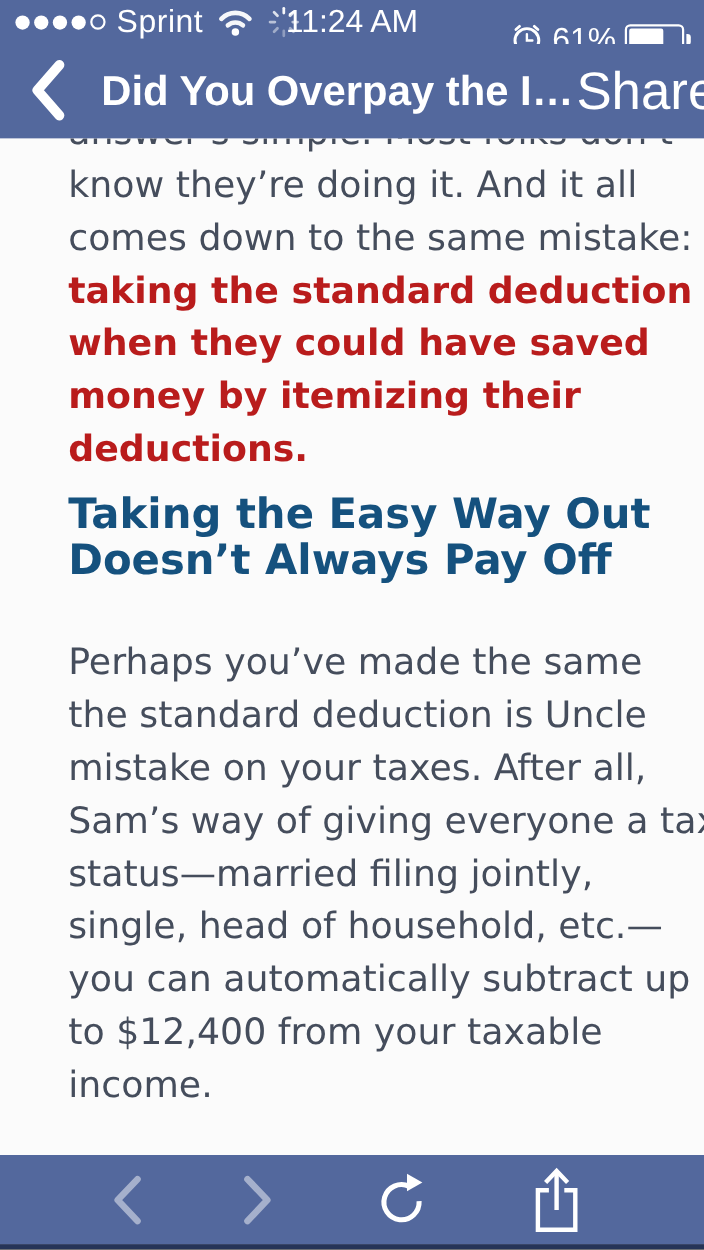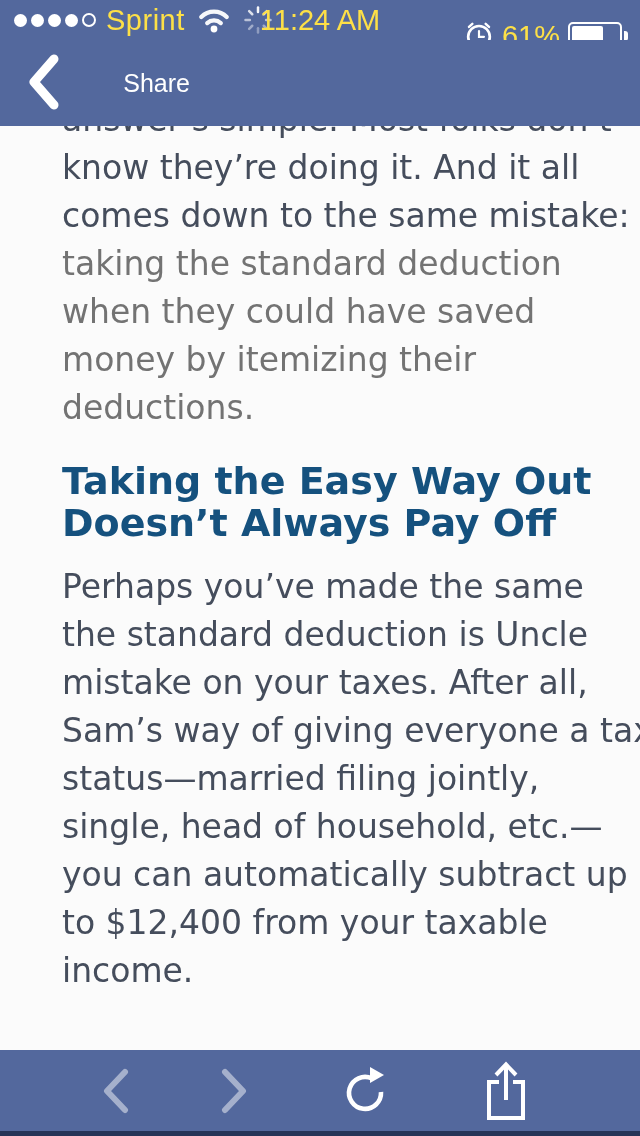--- a/index.html
+++ b/index.html
@@ -4,21 +4,21 @@
 <style>
   html,body{margin:0;padding:0;background:#222;}
   .phone{
     position:relative;width:640px;height:1136px;overflow:hidden;
     background:#fbfbfb;font-family:"Liberation Sans",sans-serif;
     -webkit-font-smoothing:antialiased;
   }
   
   .statusbar{
     position:absolute;top:0;left:0;width:640px;height:40px;
-    background:#53689d;color:#fde047;
+    background:#53689d;color:#ffffff;
   }
   .sb-left{position:absolute;left:14px;top:0;height:40px;display:flex;align-items:center;}
   .sb-dots{display:flex;align-items:center;gap:4px;margin-right:10px;}
   .dot{width:13px;height:13px;border-radius:50%;}
   .dot.filled{background:#fff;}
   .dot.empty{border:2px solid #fff;width:10px;height:10px;background:transparent;}
   .sb-carrier{font-size:29px;font-weight:400;letter-spacing:.5px;}
   .sb-icon{margin-left:12px;display:flex;align-items:center;}
   .sb-time{
     position:absolute;left:0;right:0;top:0;height:40px;
@@ -36,39 +36,39 @@
     background:#53689d;color:#fff;display:flex;align-items:center;
   }
   .nav-back{width:92px;display:flex;align-items:center;justify-content:flex-start;
     padding-left:26px;box-sizing:border-box;cursor:pointer;background:none;border:none;}
   .nav-title{
     flex:1;text-align:center;font-size:38px;font-weight:700;color:#fff;
     white-space:nowrap;overflow:hidden;
   }
   .nav-share{
     width:122px;text-align:right;padding-right:24px;box-sizing:border-box;
-    font-size:25px;font-weight:400;color:#fff;cursor:pointer;background:none;border:none;
+    font-size:48px;font-weight:400;color:#fff;cursor:pointer;background:none;border:none;
     font-family:"Liberation Sans",sans-serif;
   }
   
   .content{
     position:absolute;top:126px;left:0;width:640px;height:924px;
     background:#fbfbfb;overflow:hidden;
     font-family:"DejaVu Sans",sans-serif;color:#454d5c;
   }
   .article{padding:0 58px 0 62px;}
   .para{font-size:33px;line-height:48px;}
   .para .ln{white-space:nowrap;}
   .p1{margin-top:-30px;}
-  .bold-ln{font-weight:400;color:#737373;}
+  .bold-ln{font-weight:700;color:#b91c1c;}
   .heading{
-    margin-top:28px;font-size:38px;line-height:42px;font-weight:700;color:#15517e;
+    margin-top:14px;font-size:38px;line-height:42px;font-weight:700;color:#15517e;
   }
   .heading .ln{white-space:nowrap;}
-  .p2{margin-top:19px;}
+  .p2{margin-top:48px;}
   
   .toolbar{
     position:absolute;top:1050px;left:0;width:640px;height:81px;
     background:#53689d;
   }
   .tb-btn{position:absolute;background:none;border:none;padding:0;margin:0;cursor:pointer;}
   .bottomstrip{
     position:absolute;top:1131px;left:0;width:640px;height:5px;background:#263457;
   }
 </style>
@@ -130,20 +130,21 @@
   </div>
 
   <div class="navbar">
     <button class="nav-back">
       <span>
         <svg width="34" height="56" viewBox="0 0 34 56">
           <path d="M28 5 L8 28 L28 51" fill="none" stroke="#fff" stroke-width="9" stroke-linecap="round" stroke-linejoin="round"></path>
         </svg>
       </span>
     </button>
+    <div class="nav-title">Did You Overpay the I…</div>
     <button class="nav-share">Share</button>
   </div>
 
   <div class="content">
     <div class="article">
 
       <div class="para p1">
         <div class="ln">answer’s simple. Most folks don’t</div>
         <div class="ln">know they’re doing it. And it all</div>
         <div class="ln">comes down to the same mistake:</div>

